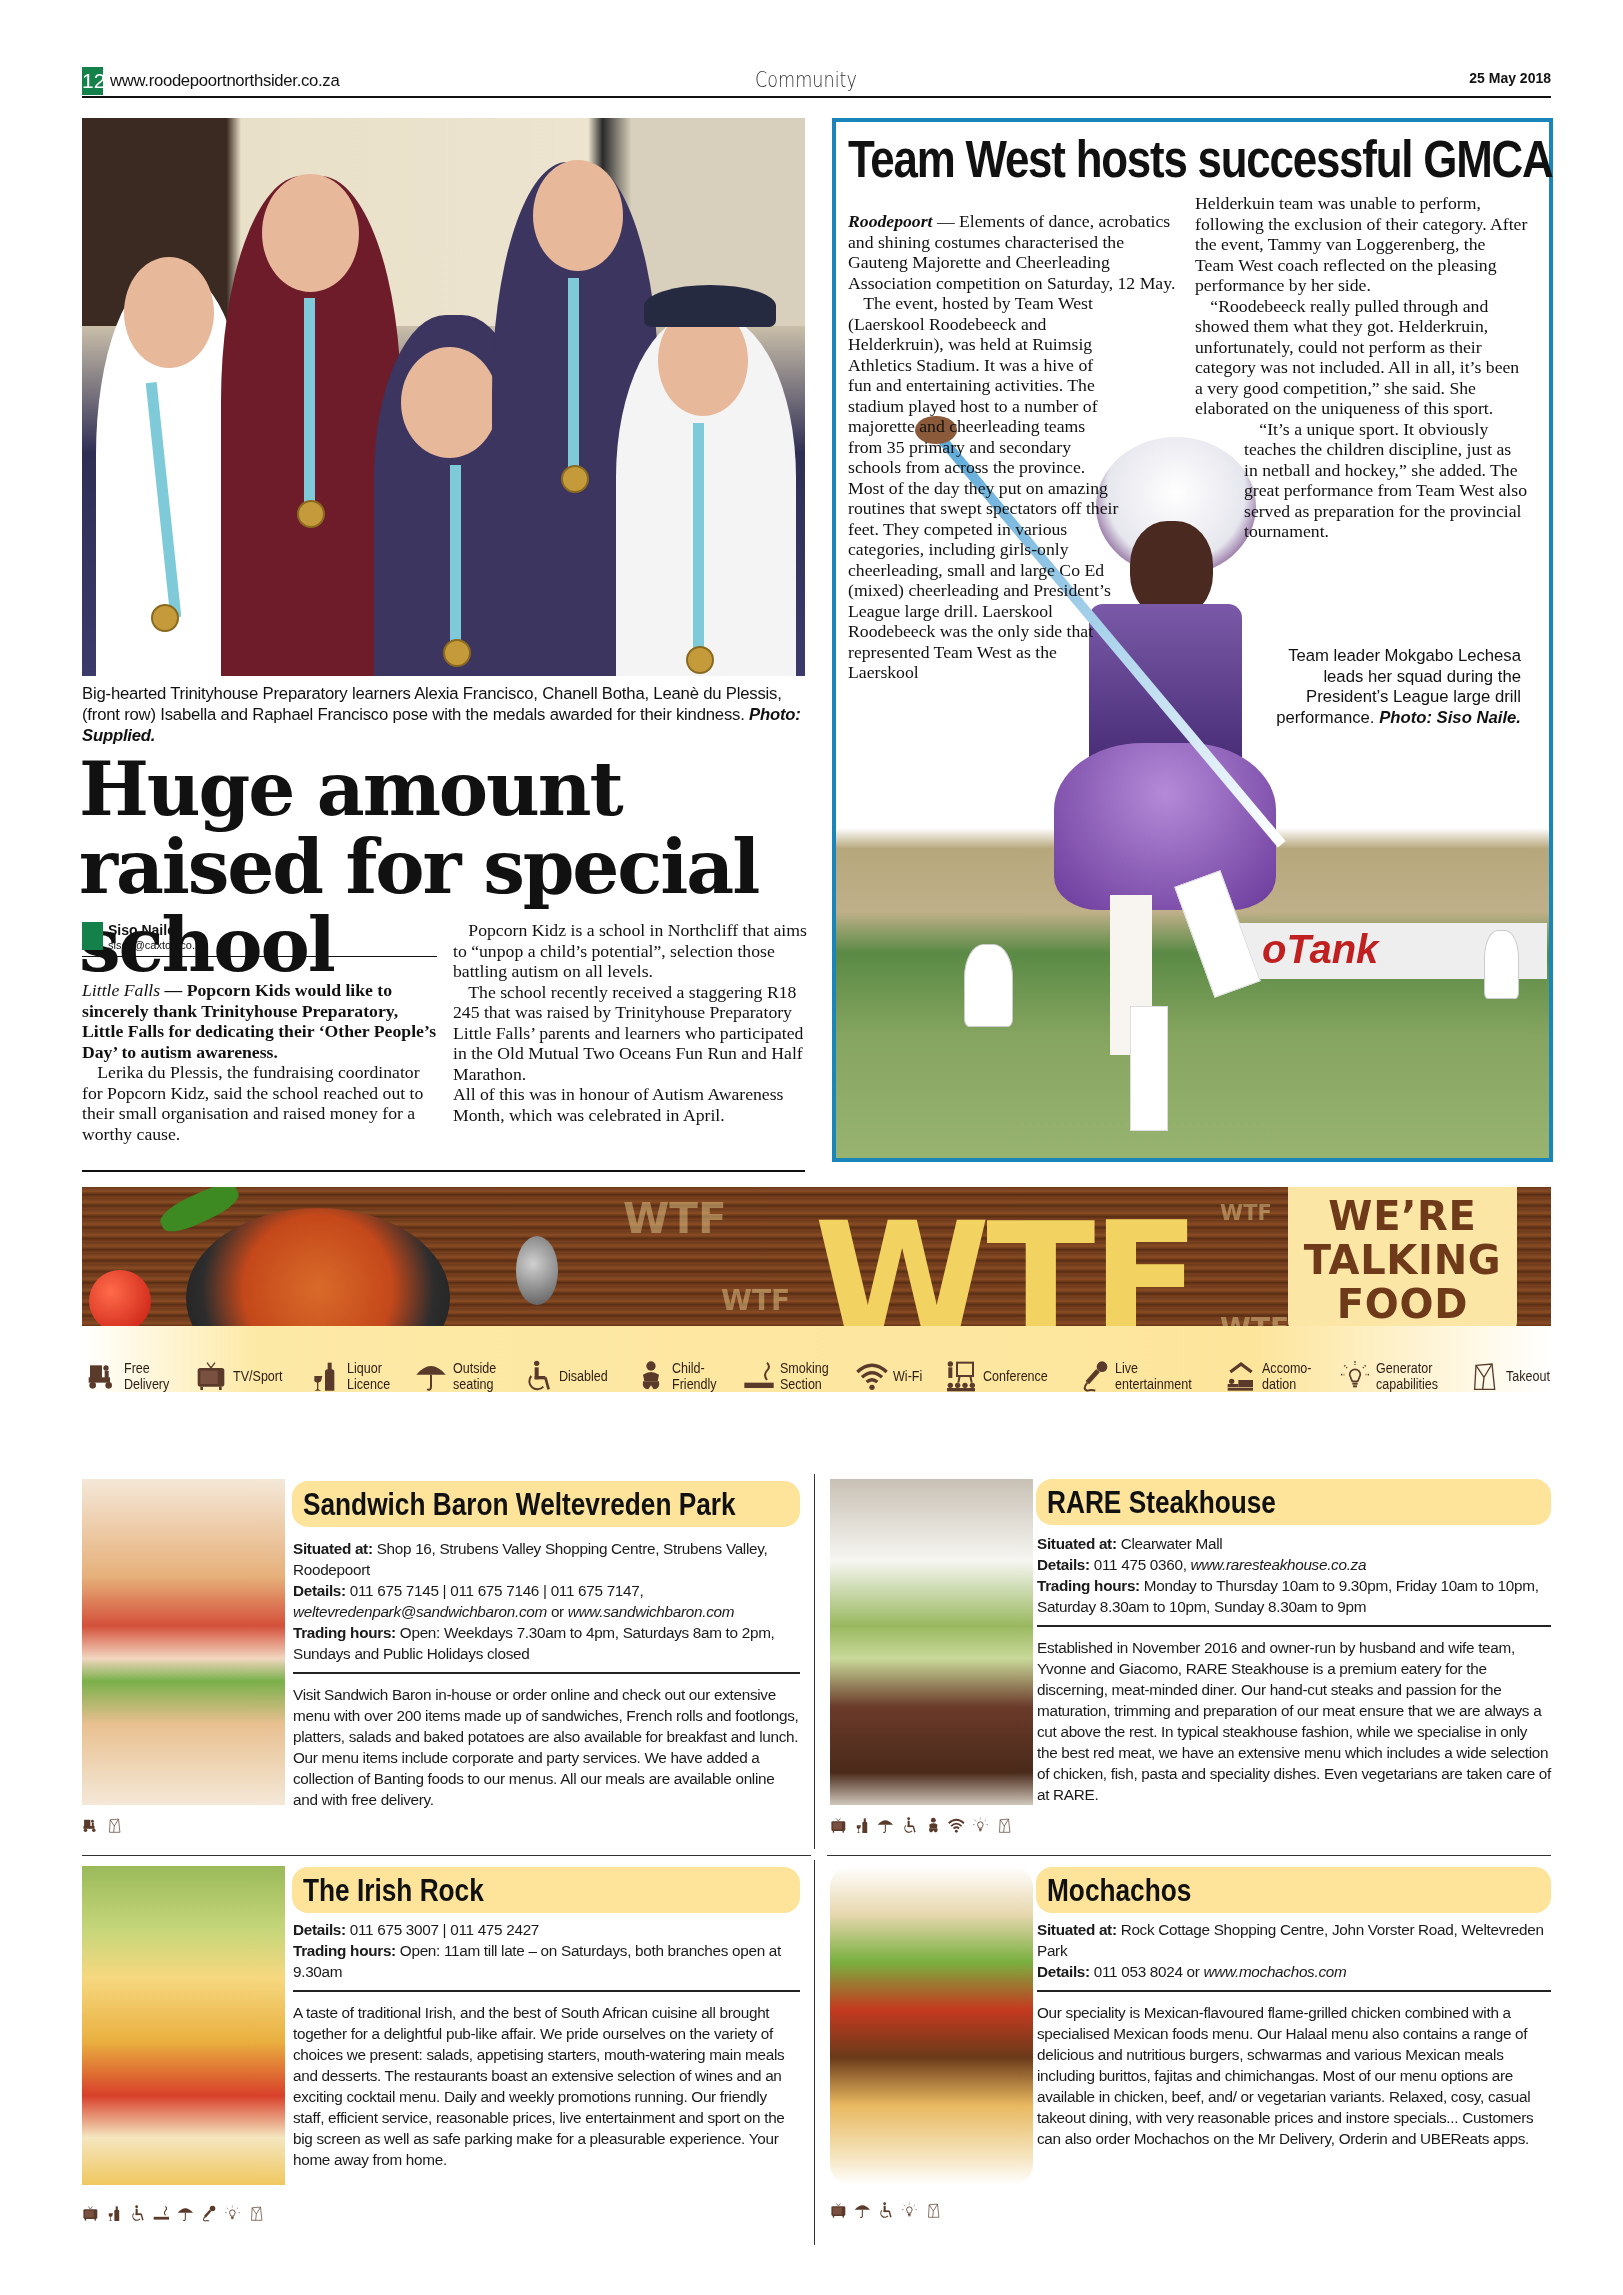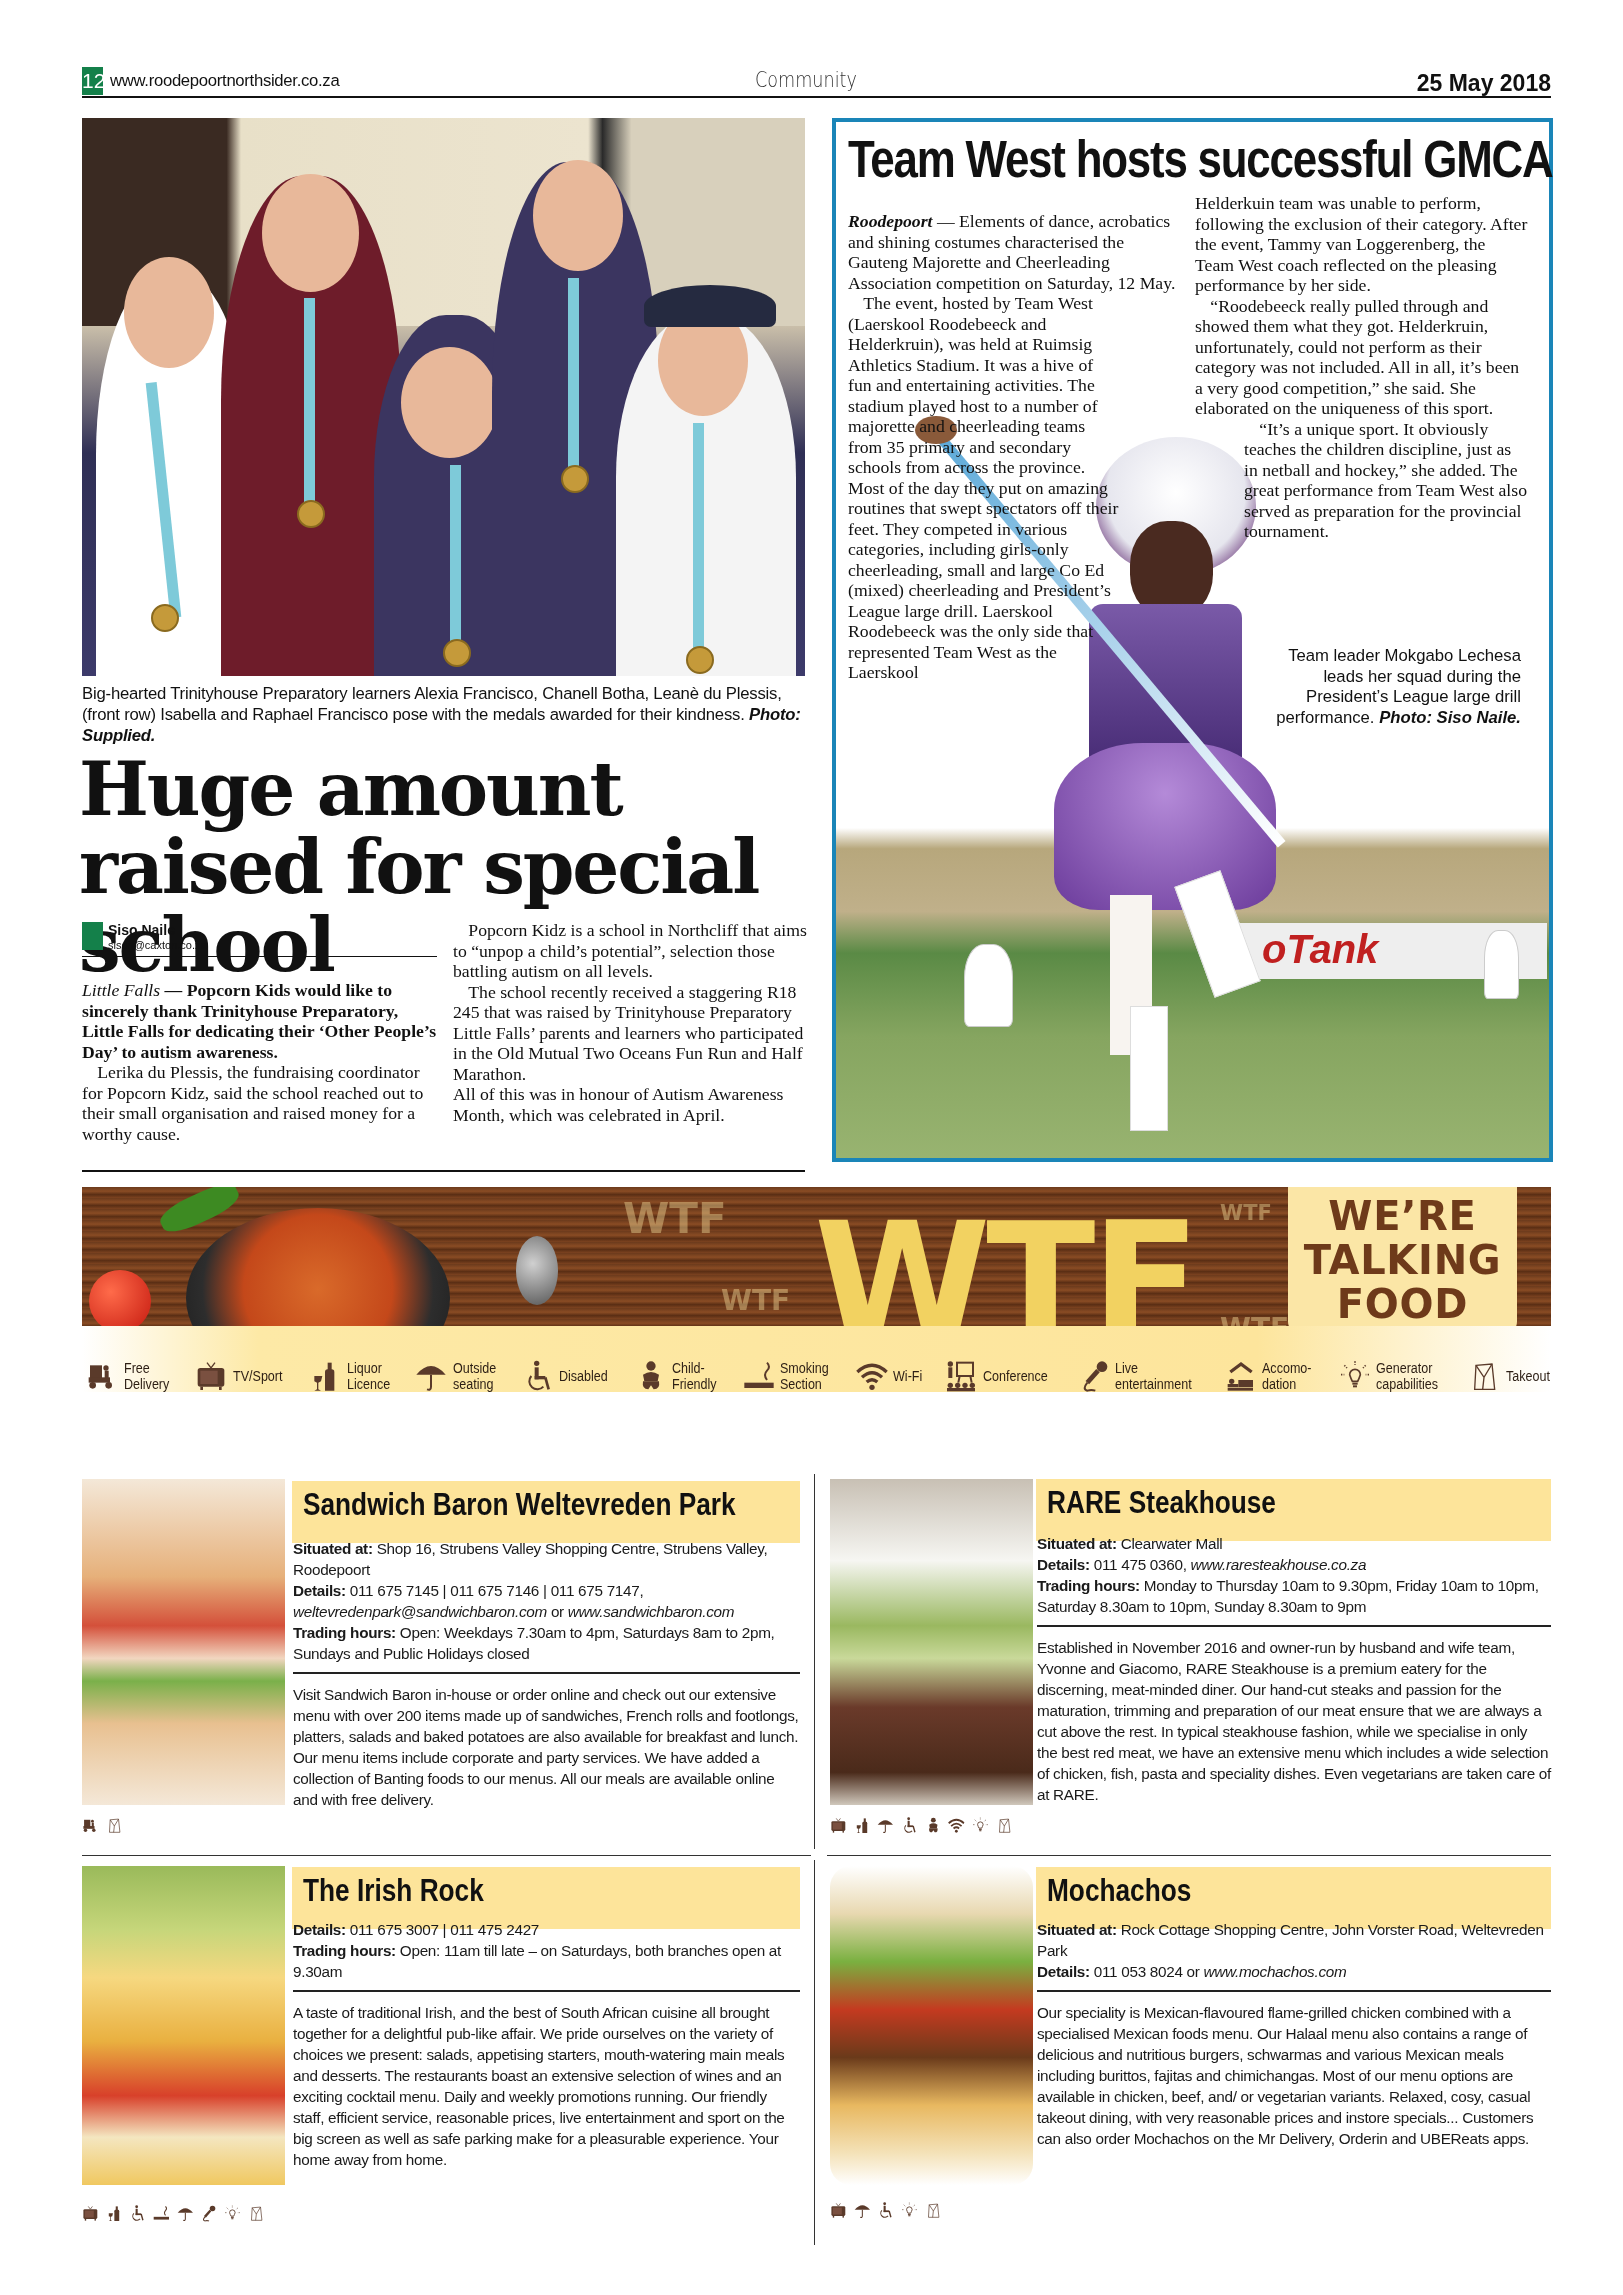--- a/index.html
+++ b/index.html
@@ -4,21 +4,21 @@
 <style>
   * { box-sizing: border-box; margin: 0; padding: 0; }
   html, body { width: 1624px; height: 2295px; background: #ffffff; overflow: hidden; }
   body { position: relative; font-family: "Liberation Serif", serif; color: #111; }
 
   
   .masthead { position: absolute; left: 82px; top: 67px; width: 1469px; height: 30.5px; border-bottom: 2.8px solid #111; }
   .page-num { position: absolute; left: 0; top: 0; width: 21px; height: 28px; background: #14804a; color: #fff; font-family: "Liberation Sans", sans-serif; font-size: 21px; line-height: 28px; text-align: center; }
   .site-url { position: absolute; left: 28px; top: 4.2px; font-family: "Liberation Sans", sans-serif; font-size: 16.7px; letter-spacing: -0.3px; }
   .section-name { position: absolute; left: 673px; top: 0; font-family: "DejaVu Sans", sans-serif; font-weight: 200; font-size: 22px; color: #333; transform: scaleX(0.8); transform-origin: left; }
-  .issue-date { position: absolute; right: 0; top: 2.8px; font-family: "Liberation Sans", sans-serif; font-weight: bold; font-size: 23px; }
+  .issue-date { position: absolute; right: 0; top: 2.8px; font-family: "Liberation Sans", sans-serif; font-weight: bold; font-size: 14px; }
 
   
   .photo { position: absolute; overflow: hidden; }
   .photo-kids { left: 82px; top: 118px; width: 723px; height: 558px; background:
       linear-gradient(180deg, #e9e2d1 0%, #d9cdb2 35%, #2f2f55 60%, #3c3a6a 100%); }
   .photo-kids .kid { position: absolute; bottom: 0; border-radius: 45% 45% 0 0; }
   .photo-kids .face { position: absolute; border-radius: 50%; background: #e8b89a; }
   .photo-kids .ribbon { position: absolute; width: 11px; background: #7ecad9; }
   .photo-kids .medal { position: absolute; width: 28px; height: 28px; border-radius: 50%; background: #c59a3a; border: 2.1px solid #8a6a1f; }
 
@@ -64,21 +64,21 @@
       background: linear-gradient(90deg, #ffffff 0%, #fde9a6 12%, #fde59c 80%, #ffffff 100%); }
   .amenity { display: flex; align-items: center; gap: 5.6px; }
   .amenity-icon { width: 32px; height: 32px; display: inline-block; }
   .amenity-label { font-family: "Liberation Sans", sans-serif; font-size: 15.3px; line-height: 16px; color: #2c1e14; transform: scaleX(0.82); transform-origin: left; white-space: pre-line; margin-right: -12.5px; }
 
   
   .listing { position: absolute; }
   .listing-photo { position: absolute; width: 203px; height: 326px; }
   .listing-icons { position: absolute; display: flex; gap: 7px; }
   .mini-icon { width: 16.7px; height: 16.7px; }
-  .listing-title { position: absolute; height: 62px; background: #fde49a; padding-left: 11px; font-family: "Liberation Sans", sans-serif; font-size: 32px; line-height: 46px; color: #111; transform-origin: left; white-space: nowrap; }
+  .listing-title { position: absolute; height: 46px; background: #fde49a; padding-left: 11px; font-family: "Liberation Sans", sans-serif; font-size: 32px; line-height: 46px; color: #111; transform-origin: left; white-space: nowrap; border-radius: 16px; }
   .listing-title span { display: inline-block; transform: scaleX(0.82); transform-origin: left; }
   .listing-body { position: absolute; font-family: "Liberation Sans", sans-serif; font-size: 15.3px; line-height: 21px; color: #1a1a1a; letter-spacing: -0.3px; }
   .listing-body b { font-weight: bold; }
   .listing-body i { font-style: italic; }
   .listing-rule { border: none; border-top: 2.1px solid #222; margin: 8.3px 0 9.7px; }
   .vsep { position: absolute; width: 1.4px; background: #333; }
   .hsep { position: absolute; height: 1.4px; background: #333; }
 </style>
 </head>
 <body>

